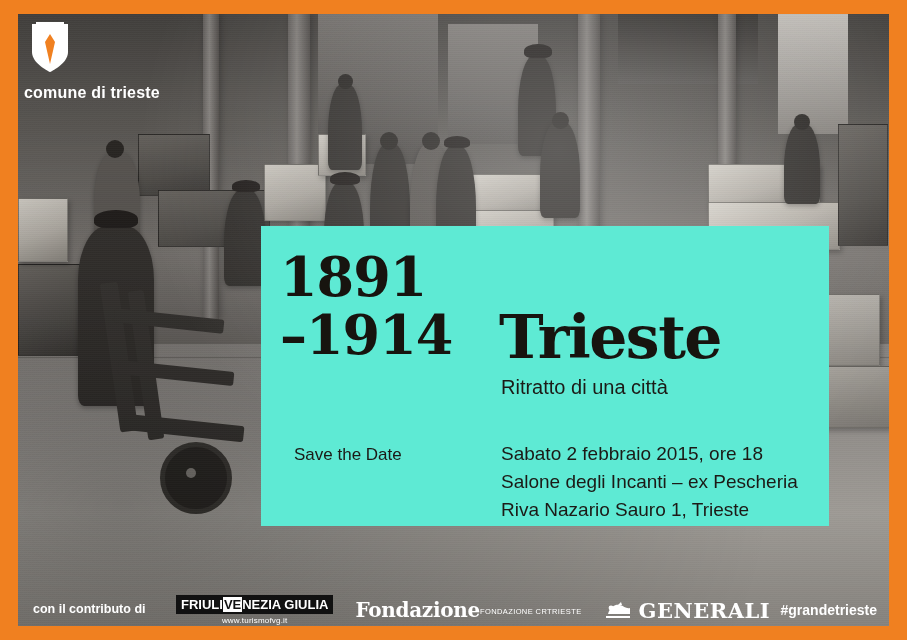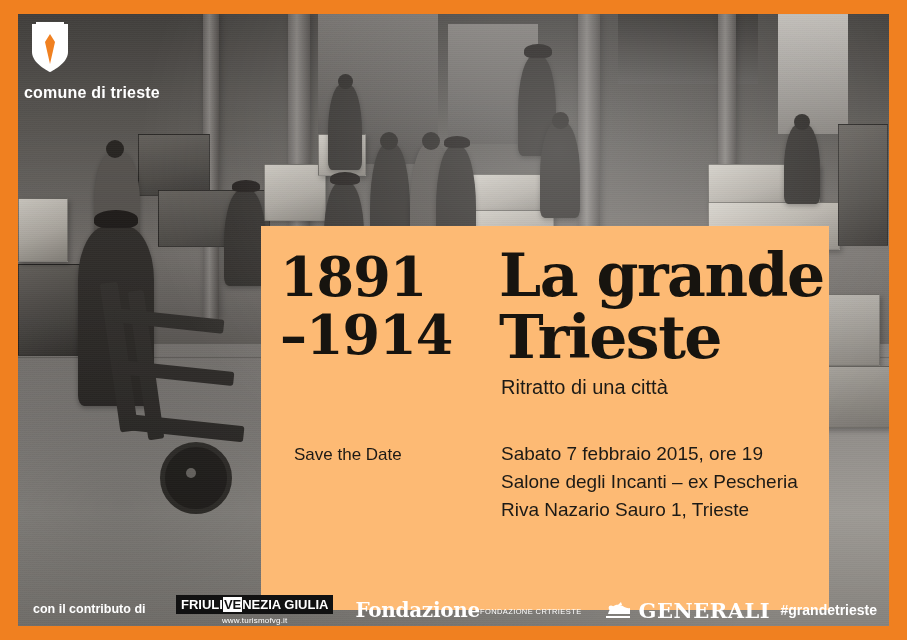--- a/index.html
+++ b/index.html
@@ -118,22 +118,22 @@
       repeating-linear-gradient(0deg, rgba(255,255,255,0.025) 0 1px, rgba(0,0,0,0.02) 1px 2px);
     opacity: 0.8;
   }
 
   
   .card {
     position: absolute;
     left: 261px;
     top: 226px;
     width: 568px;
-    height: 384px;
-    background: #fdba74;
+    height: 300px;
+    background: #5eead4;
   }
   .card-inner {
     position: absolute;
     left: 19px;
     top: 14px;
     right: 14px;
     bottom: 10px;
   }
   .years {
     position: absolute;
@@ -390,30 +390,30 @@
   </div>
 
   <div class="card">
     <div class="card-inner">
       <div class="years">
         <span>1891</span>
         <span class="l2">–1914</span>
       </div>
 
       <div class="title">
-        <span>La grande</span><br>
+        <br>
         <span>Trieste</span>
       </div>
 
       <div class="subtitle">Ritratto di una città</div>
 
       <div class="savedate">Save the Date</div>
 
       <div class="details">
-        <div>Sabato 7 febbraio 2015, ore 19</div>
+        <div>Sabato 2 febbraio 2015, ore 18</div>
         <div>Salone degli Incanti – ex Pescheria</div>
         <div>Riva Nazario Sauro 1, Trieste</div>
       </div>
     </div>
   </div>
 
   <div class="bottombar">
     <div class="contrib">con il contributo di</div>
 
     <div class="logos">

